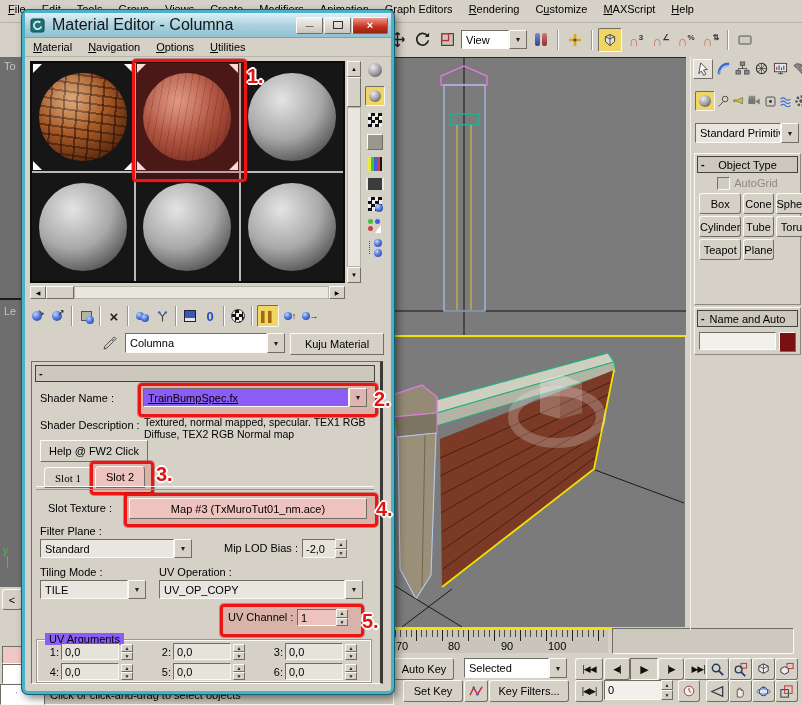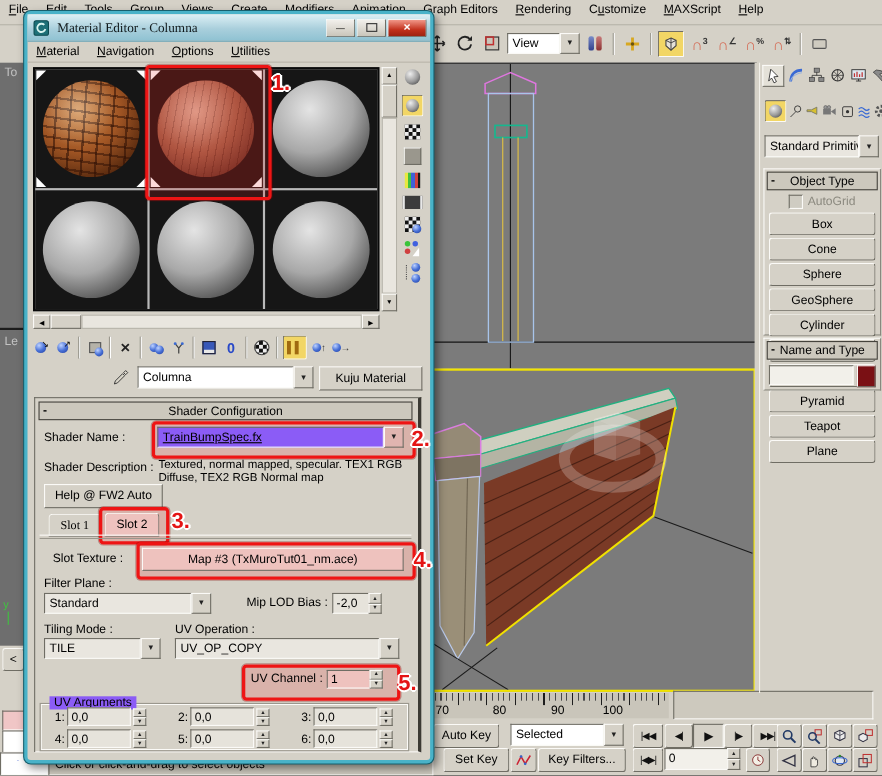--- a/index.html
+++ b/index.html
@@ -291,38 +291,38 @@
 
     <div class="abs rollout" style="left:3px;top:96px;width:105px;height:150px;">
       <div class="rollhdr" style="margin:2px;">
         <span class="minus">-</span>
         <span class="rtitle">Object Type</span>
       </div>
       <div style="display:flex;align-items:center;justify-content:center;gap:4px;height:16px;">
         <span class="sunken" style="width:11px;height:11px;background:#cfccc2;display:inline-block;"></span>
         <span class="lbl" style="color:#8b897f;">AutoGrid</span>
       </div>
-      <div id="objtype-grid" style="display:grid;grid-template-columns:1fr;gap:2px;padding:2px 4px;">
+      <div id="objtype-grid" style="display:grid;grid-template-columns:1fr 1fr 1fr 1fr;gap:2px;padding:2px 4px;">
           <div class="objbtn">Box</div>
           <div class="objbtn">Cone</div>
           <div class="objbtn">Sphere</div>
           <div class="objbtn">GeoSphere</div>
           <div class="objbtn">Cylinder</div>
           <div class="objbtn">Tube</div>
           <div class="objbtn">Torus</div>
           <div class="objbtn">Pyramid</div>
           <div class="objbtn">Teapot</div>
           <div class="objbtn">Plane</div>
         </div>
     </div>
 
     <div class="abs rollout" style="left:3px;top:250px;width:105px;height:46px;">
       <div class="rollhdr" style="margin:2px;">
         <span class="minus">-</span>
-        <span class="rtitle">Name and Type</span>
+        <span class="rtitle">Name and Auto</span>
       </div>
       <div style="display:flex;gap:3px;padding:3px 4px;">
         <span class="field" style="flex:1;height:16px;background:#f2f0ea;"></span>
         <span class="raised" id="color-swatch" style="width: 15px; height: 18px; background: rgb(122, 16, 20);"></span>
       </div>
     </div>
   </div>
 
   <div class="abs" style="left:390px;top:655px;width:412px;height:50px;">
     <span class="btn abs" style="left:4px;top:3px;width:58px;height:20px;">Auto Key</span>
@@ -422,21 +422,21 @@
   <div class="abs" style="left:22px;top:10px;width:366px;height:678px;z-index:30;border:3px solid #49b2c8;border-radius:6px;
               box-shadow:0 0 0 1px #17606e, 3px 4px 9px rgba(0,0,0,.5);background:#d5d1c7;overflow:visible;">
 
     <div style="height:24px;display:flex;align-items:center;background:linear-gradient(#ddf0f5,#a9cfdc 55%,#8fc2d2);border-bottom:1px solid #6fa7b8;">
       <span class="icon16" style="margin-left:3px;">
         <svg width="15" height="15" viewBox="0 0 16 16">
             <rect x="1" y="1" width="14" height="14" rx="2" fill="#1d7078" stroke="#0c4a50"></rect>
             <path d="M11 5a4 4 0 1 0 1 4" fill="none" stroke="#d8f4f0" stroke-width="1.8"></path>
           </svg>
       </span>
-      <span style="margin-left:6px;font-size:12px;color:#10181a;flex:1;font-family:Liberation Serif, serif;">Material Editor - Columna</span>
+      <span style="margin-left:6px;font-size:16px;color:#10181a;flex:1;">Material Editor - Columna</span>
       <span class="btn" style="width:25px;height:15px;font-size:8px;border-radius:2px;background:linear-gradient(#f2f0ec,#c9c5ba);margin-right:1px;">—</span>
       <span class="btn" style="width:25px;height:15px;border-radius:2px;background:linear-gradient(#f2f0ec,#c9c5ba);margin-right:1px;">
         <span style="width:8px;height:6px;border:1px solid #333;display:inline-block;"></span>
       </span>
       <span class="btn" style="width:34px;height:15px;border-radius:2px;background:linear-gradient(#f2998a,#c2311d 60%,#9c2212);color:#fff;font-weight:bold;margin-right:3px;">×</span>
     </div>
 
     <div id="me-menu" style="height:18px;display:flex;align-items:center;border-bottom:1px solid #b8b5aa;">
         <span class="menu-item"><u>M</u>aterial</span>
         <span class="menu-item"><u>N</u>avigation</span>
@@ -577,35 +577,34 @@
       </span>
       <span class="combo abs" style="left:100px;top:276px;width:160px;height:20px;">
         <span class="cfield" style="background:#fff;">Columna</span>
         <span class="cbtn">▼</span>
       </span>
       <span class="btn abs" style="left:265px;top:276px;width:92px;height:20px;border-radius:0;">Kuju Material</span>
 
       <div class="abs sunken" style="left:6px;top:304px;width:348px;height:321px;background:#d5d1c7;border-right:3px solid #3c3a34;">
         <div class="rollhdr abs" style="left:3px;top:3px;width:338px;">
           <span class="minus">-</span>
-          <span class="rtitle">Shader Configuration</span>
         </div>
 
         <span class="abs lbl" style="left:8px;top:30px;">Shader Name :</span>
         <div class="anno" style="left:106px;top:21px;width:234px;height:28px;">
           <span class="combo abs" style="left:2px;top:2px;width:224px;height:19px;">
             <span class="cfield" style="background:#8b5cf6;text-decoration:underline;">TrainBumpSpec.fx</span>
             <span class="cbtn" style="background:#e0b4b0;">▼</span>
           </span>
         </div>
         <span class="annonum" style="left:342px;top:26px;">2.</span>
 
         <span class="abs lbl" style="left:8px;top:57px;">Shader Description :</span>
         <span class="abs" style="left:112px;top:54px;width:226px;font-size:10.5px;line-height:12px;">Textured, normal mapped, specular. TEX1 RGB Diffuse, TEX2 RGB Normal map</span>
-        <span class="btn abs" style="left:8px;top:78px;width:106px;height:20px;border-radius:0;">Help @ FW2 Auto</span>
+        <span class="btn abs" style="left:8px;top:78px;width:106px;height:20px;border-radius:0;">Help @ FW2 Click</span>
 
         <span class="btn abs" style="left:12px;top:105px;width:46px;height:19px;border-radius:4px 4px 0 0;font-family:Liberation Serif, serif;">Slot 1</span>
         <div class="anno" style="left:58px;top:99px;width:58px;height:28px;">
           <span class="btn abs" style="left:2px;top:2px;width:48px;height:20px;border-radius:4px 4px 0 0;background:#eec2be;">Slot 2</span>
         </div>
         <span class="annonum" style="left:124px;top:101px;">3.</span>
         <div class="abs" style="left:4px;top:124px;width:338px;height:2px;border-top:1px solid #fbfaf7;border-bottom:1px solid #9a978d;"></div>
 
         <span class="abs lbl" style="left:16px;top:140px;">Slot Texture :</span>
         <div class="anno" style="left:92px;top:131px;width:248px;height:28px;">

